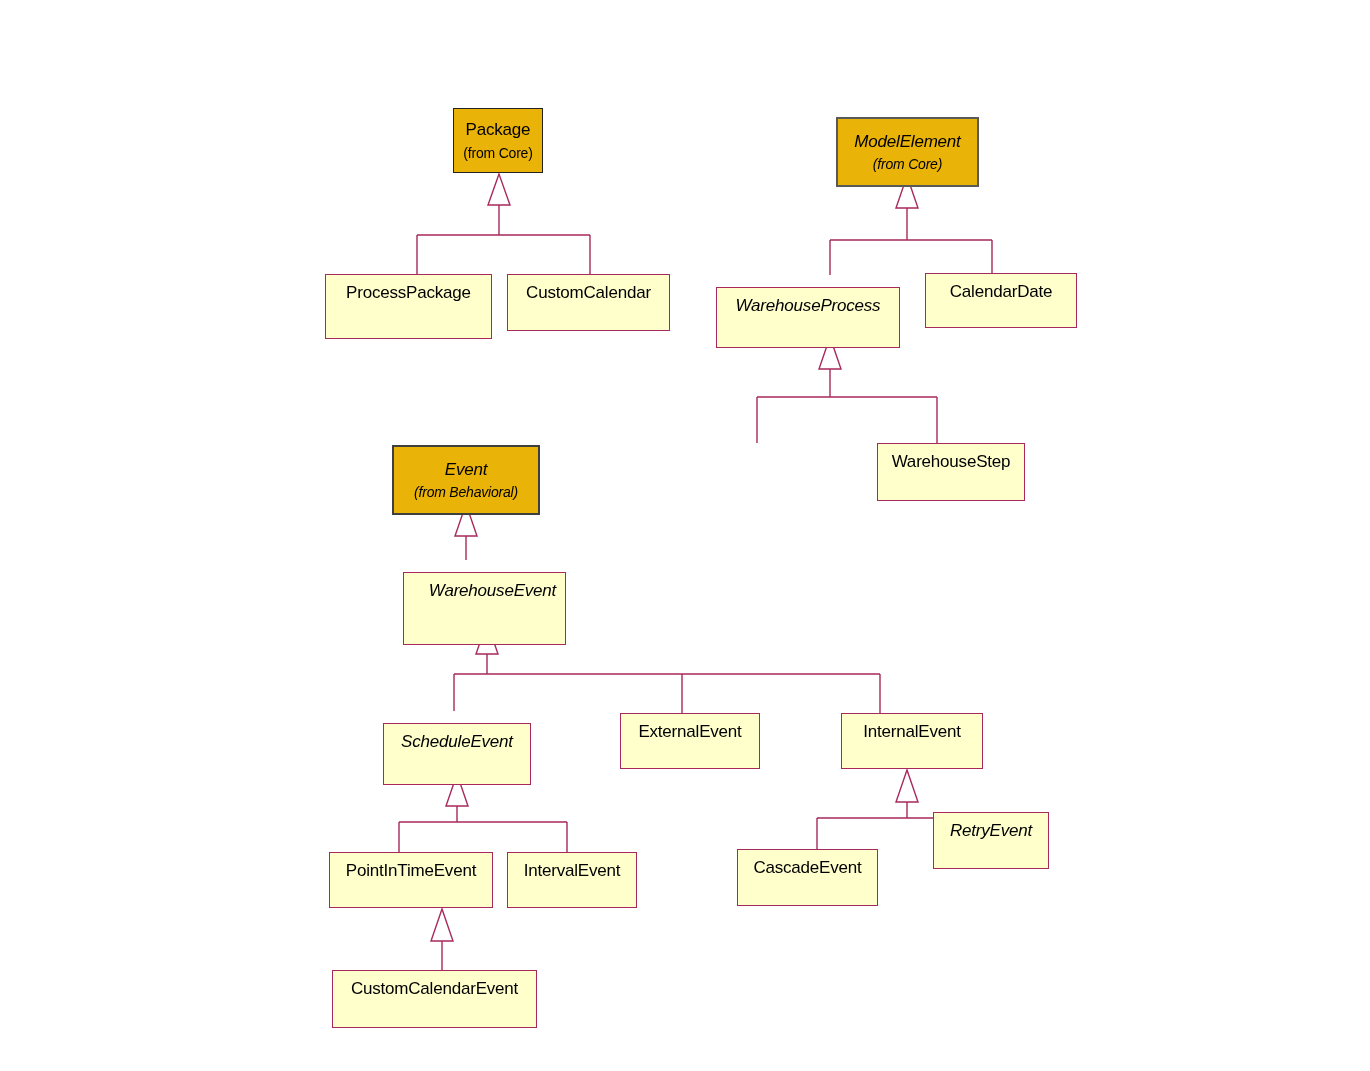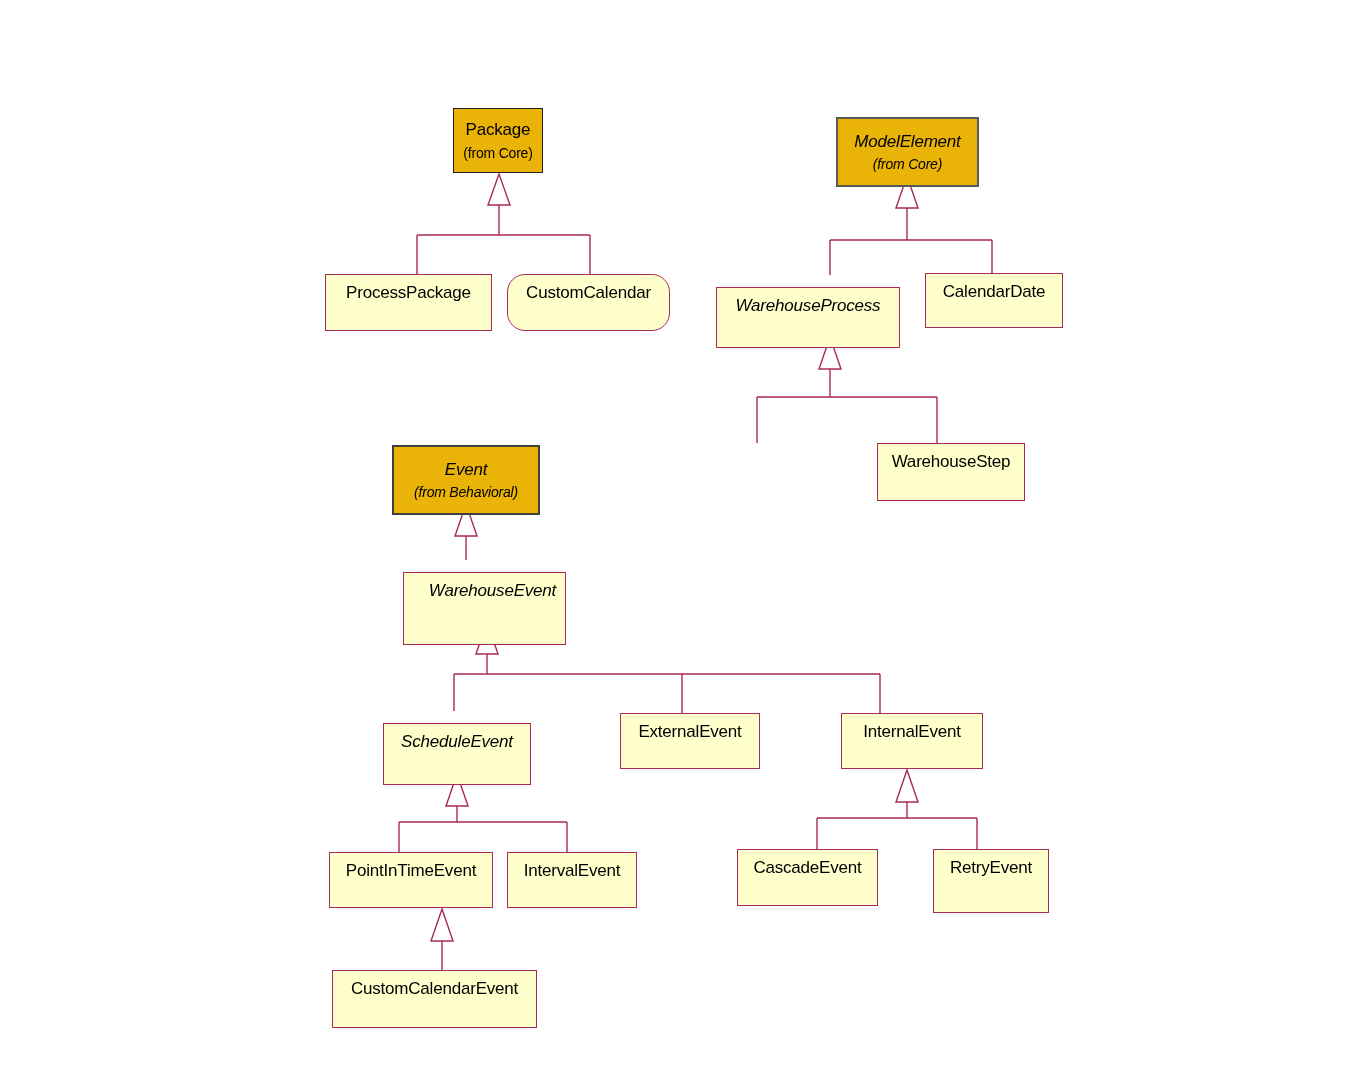--- a/index.html
+++ b/index.html
@@ -86,33 +86,33 @@
   <div class="node ext me it" style="left:836px;top:105px;width:143px;height:70px;">
     <span class="lbl">ModelElement</span>
     <span class="sub">(from Core)</span>
   </div>
 
   <div class="node ext ev it" style="left:392px;top:433px;width:148px;height:70px;">
     <span class="lbl">Event</span>
     <span class="sub">(from Behavioral)</span>
   </div>
 
-  <div class="node cls" style="left:325px;top:274px;width:167px;height:57px;">
+  <div class="node cls" style="left:325px;top:274px;width:167px;height:65px;">
     <span class="lbl">ProcessPackage</span>
   </div>
 
-  <div class="node cls" style="left:507px;top:274px;width:163px;height:57px;border-radius:18px;">
+  <div class="node cls" style="left:507px;top:274px;width:163px;height:57px;">
     <span class="lbl">CustomCalendar</span>
   </div>
 
   <div class="node cls it" style="left:716px;top:275px;width:184px;height:61px;">
     <span class="lbl">WarehouseProcess</span>
   </div>
 
-  <div class="node cls" style="left:925px;top:273px;width:138px;height:55px;">
+  <div class="node cls" style="left:925px;top:273px;width:152px;height:55px;">
     <span class="lbl">CalendarDate</span>
   </div>
 
 
   <div class="node cls" style="left:877px;top:443px;width:148px;height:58px;">
     <span class="lbl">WarehouseStep</span>
   </div>
 
   <div class="node cls it" style="left:403px;top:560px;width:163px;height:73px;padding-left:16px;">
     <span class="lbl">WarehouseEvent</span>
@@ -135,21 +135,21 @@
   </div>
 
   <div class="node cls" style="left:507px;top:852px;width:130px;height:56px;">
     <span class="lbl">IntervalEvent</span>
   </div>
 
   <div class="node cls" style="left:737px;top:849px;width:141px;height:57px;">
     <span class="lbl">CascadeEvent</span>
   </div>
 
-  <div class="node cls" style="left:933px;top:849px;width:116px;height:64px;">
+  <div class="node cls" style="left:933px;top:812px;width:116px;height:57px;font-style:italic;">
     <span class="lbl">RetryEvent</span>
   </div>
 
   <div class="node cls" style="left:332px;top:970px;width:205px;height:58px;">
     <span class="lbl">CustomCalendarEvent</span>
   </div>
 
 </div>
 
 </body></html>

